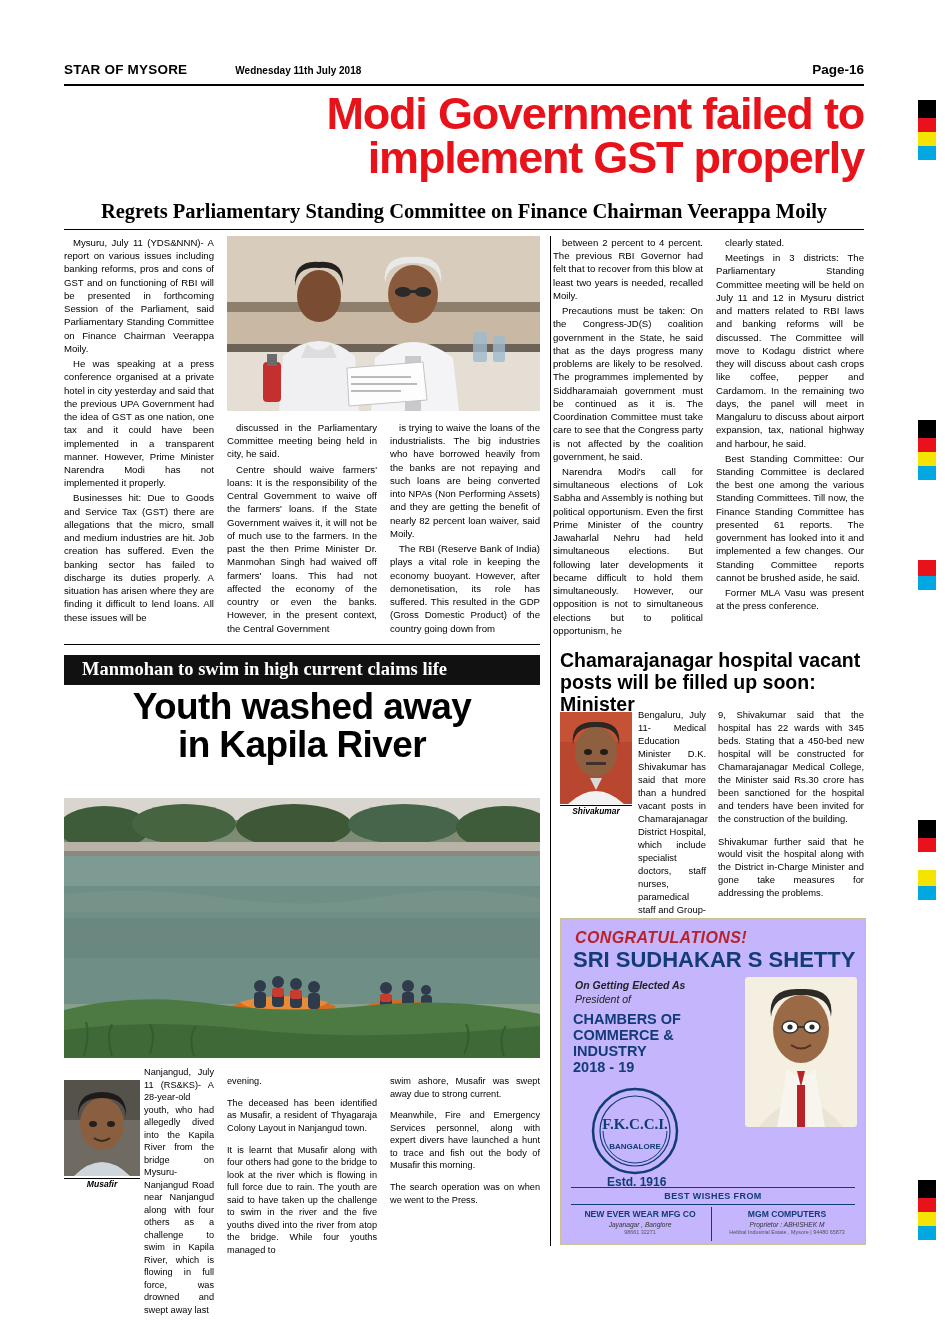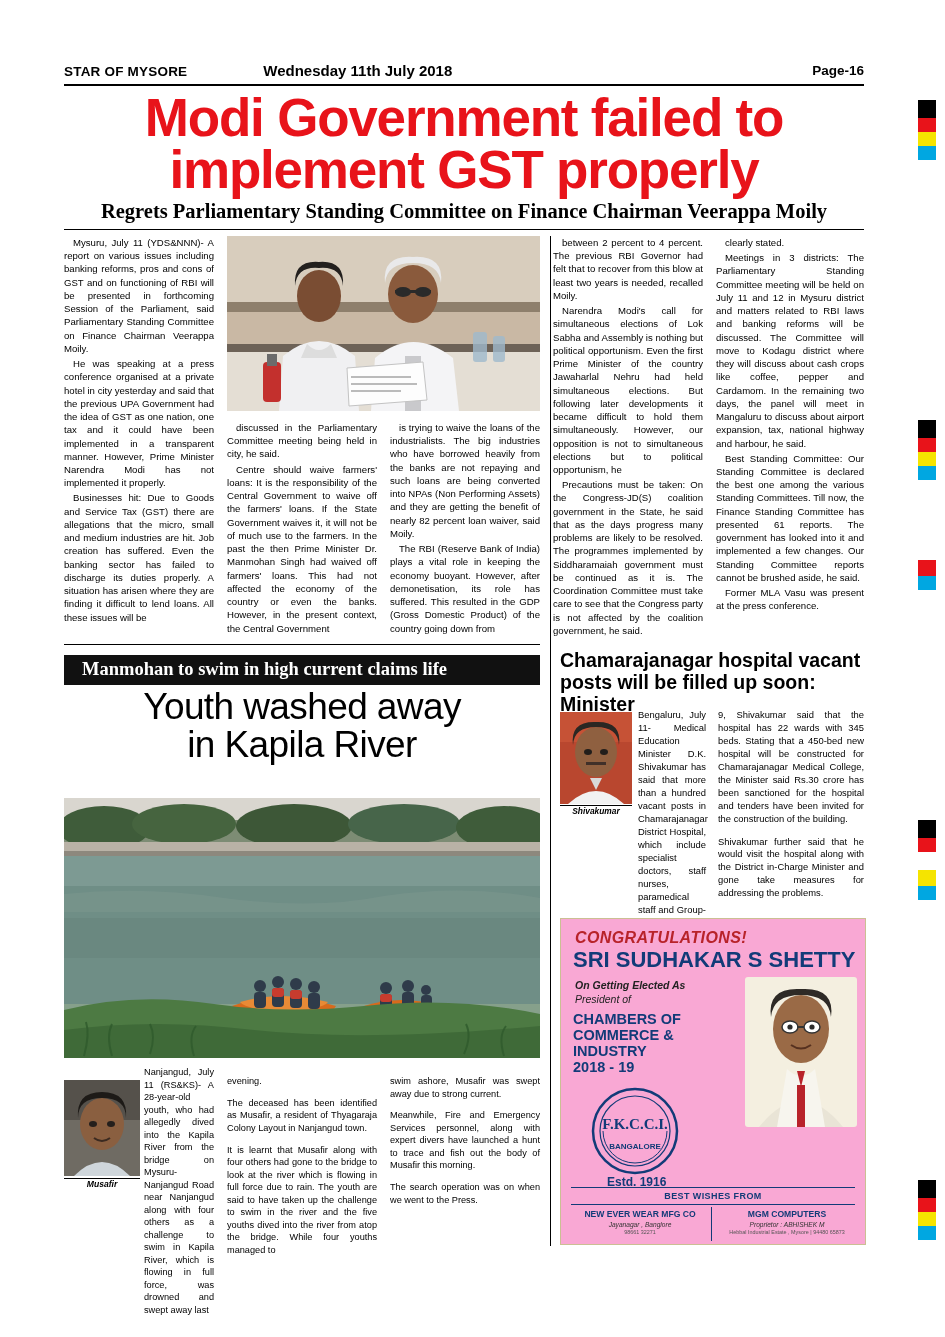--- a/index.html
+++ b/index.html
@@ -5,26 +5,26 @@
   html,body{margin:0;padding:0;background:#ffffff;}
   body{width:945px;height:1337px;font-family:"Liberation Sans",sans-serif;color:#000;}
   .page{position:relative;width:936px;height:1337px;overflow:hidden;background:#fff;}
 
   
   .regbar{position:absolute;right:0;width:18px;}
   .regbar div{width:18px;}
 
   .masthead{position:absolute;left:64px;top:62px;width:800px;display:flex;align-items:center;justify-content:space-between;}
   .mast-left{font-size:13.5px;font-weight:bold;letter-spacing:.2px;font-family:"Liberation Sans",sans-serif;}
-  .mast-date{font-size:15px;font-weight:bold;margin-left:76px;}
+  .mast-date{font-size:10px;font-weight:bold;margin-left:48px;}
   .mast-page{font-size:13.5px;font-weight:bold;}
   .mast-rule{position:absolute;left:64px;top:84px;width:800px;height:2px;background:#000;}
 
-  .headline{position:absolute;left:64px;top:92px;width:800px;text-align:center;color:#e8131a;
-    font-family:"Liberation Sans",sans-serif;font-weight:bold;font-size:53px;line-height:0.98;letter-spacing:-1.2px;}
+  .headline{position:absolute;left:64px;top:92px;width:800px;text-align:right;color:#e8131a;
+    font-family:"Liberation Sans",sans-serif;font-weight:bold;font-size:45px;line-height:0.98;letter-spacing:-1.2px;}
   .headline .l2{display:block;}
 
   .subhead{position:absolute;left:64px;top:200px;width:800px;text-align:center;
     font-family:"Liberation Serif",serif;font-weight:bold;font-size:20.5px;}
   .subhead-rule{position:absolute;left:64px;top:229px;width:800px;height:1px;background:#000;}
 
   .cols{position:absolute;left:64px;top:236px;width:800px;}
   .col{position:absolute;top:0;font-size:9.6px;line-height:1.38;text-align:justify;font-family:"Liberation Sans",sans-serif;}
   .col p{margin:0 0 0 0;text-indent:9px;}
   .col p + p{margin-top:2px;}
@@ -35,21 +35,21 @@
   .c4{left:489px;width:150px;}
   .c5{left:652px;width:148px;}
 
   .photo1{position:absolute;left:163px;top:0;width:313px;height:175px;overflow:hidden;border:0;}
 
   
   .blackbar{position:absolute;left:64px;top:655px;width:476px;height:30px;background:#111;}
   .blackbar span{color:#fff;font-family:"Liberation Serif",serif;font-weight:bold;font-size:18.5px;
     display:block;padding:4px 0 0 18px;}
   .youth-head{position:absolute;left:64px;top:688px;width:476px;text-align:center;
-    font-family:"Liberation Sans",sans-serif;font-weight:normal;font-size:37px;line-height:1.02;letter-spacing:-.6px;}
+    font-family:"Liberation Sans",sans-serif;font-weight:bold;font-size:37px;line-height:1.02;letter-spacing:-.6px;}
 
   .photo2{position:absolute;left:64px;top:798px;width:476px;height:260px;overflow:hidden;}
 
   .lowcols{position:absolute;left:64px;top:1066px;width:476px;}
   .lc{position:absolute;top:0;font-size:9.2px;line-height:1.36;text-align:justify;}
   .lc1{left:0;width:150px;}
   .lc2{left:163px;width:150px;}
   .lc3{left:326px;width:150px;}
   .mug{position:absolute;left:0;top:14px;width:76px;height:96px;overflow:hidden;}
   .mug-cap{position:absolute;left:0;top:112px;width:76px;text-align:center;font-size:8.6px;font-style:italic;font-weight:bold;border-top:1px solid #000;}
@@ -57,21 +57,21 @@
   
   .cham-head{position:absolute;left:560px;top:650px;width:304px;
     font-family:"Liberation Sans",sans-serif;font-weight:bold;font-size:19.5px;line-height:1.12;}
   .cham-body{position:absolute;top:700px;font-size:9.4px;line-height:1.38;text-align:justify;}
   .cb1{left:560px;width:146px;}
   .cb2{left:718px;width:146px;}
   .mug2{position:absolute;left:560px;top:712px;width:72px;height:92px;overflow:hidden;}
   .mug2-cap{position:absolute;left:560px;top:805px;width:72px;text-align:center;font-size:8.4px;font-style:italic;font-weight:bold;border-top:1px solid #000;}
 
   
-  .ad{position:absolute;left:560px;top:918px;width:304px;height:325px;background:#f9a8d4;border:1px solid #cbbf93;overflow:hidden;}
+  .ad{position:absolute;left:560px;top:918px;width:304px;height:325px;background:#c4b5fd;border:1px solid #cbbf93;overflow:hidden;}
   .ad-inner{position:relative;width:100%;height:100%;}
   .ad-cong{position:absolute;left:14px;top:10px;font-family:"Liberation Sans",sans-serif;font-weight:bold;
     font-size:16px;color:#b8232a;letter-spacing:.4px;font-style:italic;}
   .ad-name{position:absolute;left:12px;top:30px;font-family:"Liberation Sans",sans-serif;font-weight:bold;
     font-size:22px;color:#123b78;line-height:1;}
   .ad-sub1{position:absolute;left:14px;top:60px;font-size:10.5px;font-style:italic;font-weight:bold;color:#222;}
   .ad-sub2{position:absolute;left:14px;top:74px;font-size:10.5px;font-style:italic;color:#222;}
   .ad-fed{position:absolute;left:12px;top:92px;width:185px;font-family:"Liberation Sans",sans-serif;font-weight:bold;
     font-size:14.5px;color:#123b78;line-height:1.12;}
   .ad-year{position:absolute;left:12px;top:140px;font-family:"Liberation Sans",sans-serif;font-weight:bold;
@@ -190,22 +190,22 @@
       <p>Centre should waive farmers' loans: It is the responsibility of the Central Government to waive off the farmers' loans. If the State Government waives it, it will not be of much use to the farmers. In the past the then Prime Minister Dr. Manmohan Singh had waived off farmers' loans. This had not affected the economy of the country or even the banks. However, in the present context, the Central Government</p>
     </div>
 
     <div class="col c3" style="top:185px;">
       <p>is trying to waive the loans of the industrialists. The big industries who have borrowed heavily from the banks are not repaying and such loans are being converted into NPAs (Non Performing Assets) and they are getting the benefit of nearly 82 percent loan waiver, said Moily.</p>
       <p>The RBI (Reserve Bank of India) plays a vital role in keeping the economy buoyant. However, after demonetisation, its role has suffered. This resulted in the GDP (Gross Domestic Product) of the country going down from</p>
     </div>
 
     <div class="col c4">
       <p>between 2 percent to 4 percent. The previous RBI Governor had felt that to recover from this blow at least two years is needed, recalled Moily.</p>
+      <p>Precautions must be taken: On the Congress-JD(S) coalition government in the State, he said that as the days progress many problems are likely to be resolved. The programmes implemented by Siddharamaiah government must be continued as it is. The Coordination Committee must take care to see that the Congress party is not affected by the coalition government, he said.</p>
       <p>Narendra Modi's call for simultaneous elections of Lok Sabha and Assembly is nothing but political opportunism. Even the first Prime Minister of the country Jawaharlal Nehru had held simultaneous elections. But following later developments it became difficult to hold them simultaneously. However, our opposition is not to simultaneous elections but to political opportunism, he</p>
-      <p>Precautions must be taken: On the Congress-JD(S) coalition government in the State, he said that as the days progress many problems are likely to be resolved. The programmes implemented by Siddharamaiah government must be continued as it is. The Coordination Committee must take care to see that the Congress party is not affected by the coalition government, he said.</p>
     </div>
 
     <div class="col c5">
       <p>clearly stated.</p>
       <p>Meetings in 3 districts: The Parliamentary Standing Committee meeting will be held on July 11 and 12 in Mysuru district and matters related to RBI laws and banking reforms will be discussed. The Committee will move to Kodagu district where they will discuss about cash crops like coffee, pepper and Cardamom. In the remaining two days, the panel will meet in Mangaluru to discuss about airport expansion, tax, national highway and harbour, he said.</p>
       <p>Best Standing Committee: Our Standing Committee is declared the best one among the various Standing Committees. Till now, the Finance Standing Committee has presented 61 reports. The government has looked into it and implemented a few changes. Our Standing Committee reports cannot be brushed aside, he said.</p>
       <p>Former MLA Vasu was present at the press conference.</p>
     </div>
   </div>
 

